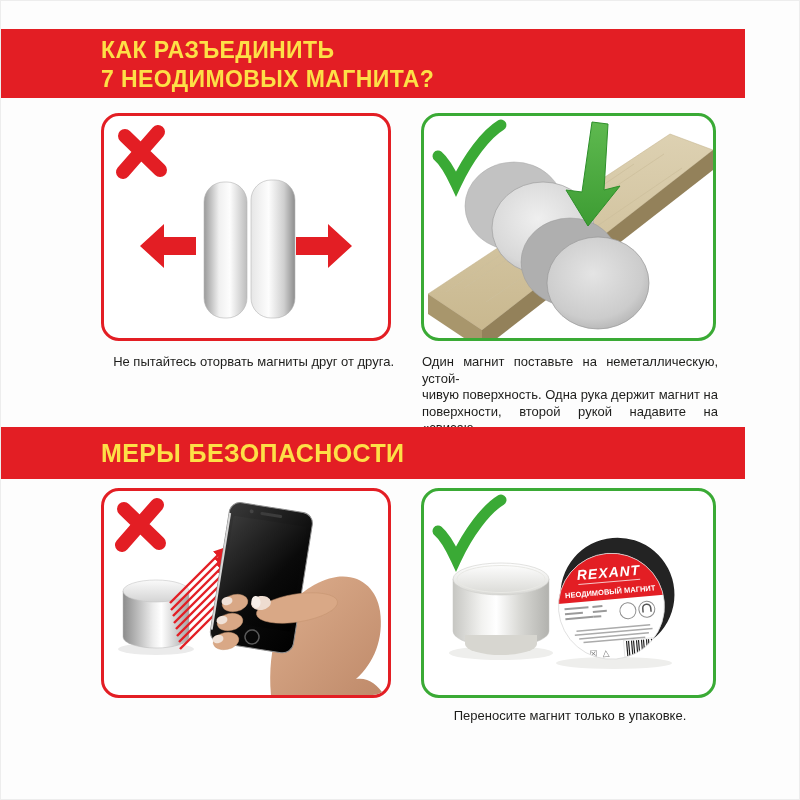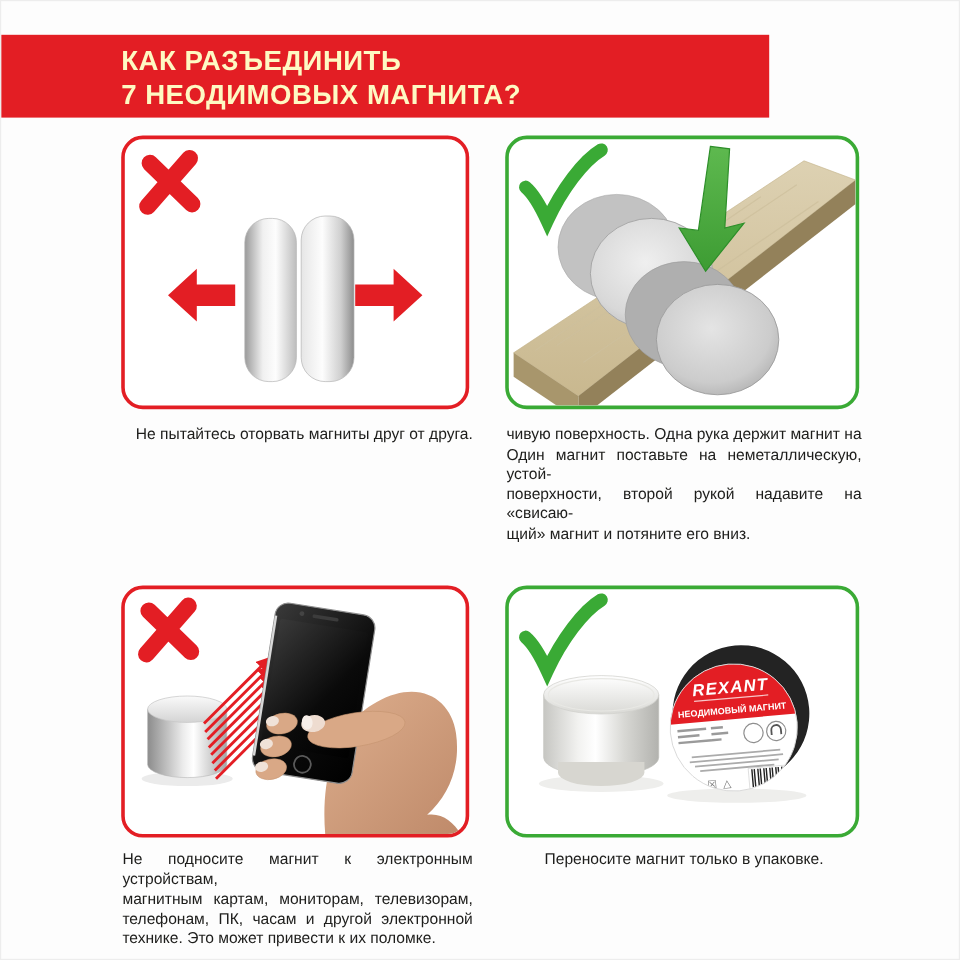--- a/index.html
+++ b/index.html
@@ -2,21 +2,21 @@
 <html><head>
 <meta charset="utf-8">
 <style>
   html,body{margin:0;padding:0;background:#ffffff;}
   .poster{
     position:relative;width:800px;height:800px;overflow:hidden;
     background:#fdfdfd;border:1px solid #ededed;box-sizing:border-box;
     font-family:"Liberation Sans", sans-serif;
   }
   .banner{
-    position:absolute;left:0;width:640px;background:#e31e24;color:#fef9c3;
+    position:absolute;left:0;width:744px;background:#e31e24;color:#fde047;
     font-weight:700;box-sizing:border-box;
   }
   #banner1{top:28px;height:69px;padding:7px 0 0 100px;font-size:23px;line-height:29px;letter-spacing:0.4px;}
   #banner2{top:426px;height:52px;display:flex;align-items:center;padding-left:100px;font-size:25px;letter-spacing:0.4px;}
   .panel{position:absolute;background:#ffffff;border-radius:18px;box-sizing:border-box;overflow:hidden;}
   .panel.red{border:3px solid #e31e24;}
   .panel.green{border:3px solid #3aaa35;}
   #panel1{left:100px;top:112px;width:290px;height:228px;}
   #panel2{left:420px;top:112px;width:295px;height:228px;}
   #panel3{left:100px;top:487px;width:290px;height:210px;}
@@ -96,26 +96,29 @@
       <ellipse cx="174" cy="167" rx="51" ry="46" fill="url(#s2f2)" stroke="#989898" stroke-width="0.7"></ellipse>
       <path d="M168,6 L184,8 L180,74 L196,70 L164,110 L142,74 L158,76 Z" fill="url(#s2g)" stroke="#2e8f2a" stroke-width="1"></path>
       <path d="M14,40 C20,45 26,55 32,68 C44,42 62,18 77,9" stroke="#3aaa35" stroke-width="11" stroke-linecap="round" fill="none"></path>
     </svg>
   </div>
 
   <div class="caption" id="cap1">
     <div>Не пытайтесь оторвать магниты друг от друга.</div>
   </div>
   <div class="caption" id="cap2">
+    <div class="jline">Один магнит поставьте на неметаллическую, устой-</div>
     <div class="jline">чивую поверхность. Одна рука держит магнит на</div>
-    <div class="jline">Один магнит поставьте на неметаллическую, устой-</div>
     <div class="jline">поверхности, второй рукой надавите на «свисаю-</div>
     <div class="jline last">щий» магнит и потяните его вниз.</div>
   </div>
 
+  <div class="banner" id="banner2">
+    <div>МЕРЫ БЕЗОПАСНОСТИ</div>
+  </div>
 
   <div class="panel red" id="panel3">
     <svg width="284" height="204" viewBox="0 0 284 204">
       <defs>
         <linearGradient id="s3b" x1="0" y1="0" x2="1" y2="0">
           <stop offset="0" stop-color="#8c8c8c"></stop>
             <stop offset="0.45" stop-color="#ececec"></stop>
           <stop offset="0.58" stop-color="#ffffff"></stop>
             <stop offset="1" stop-color="#a5a5a5"></stop>
         </linearGradient>
@@ -229,23 +232,17 @@
         <circle cx="187" cy="115" r="53" fill="none" stroke="#d9d9d9" stroke-width="0.8"></circle>
       </g>
       <path d="M29,88 L29,140 A48,16 0 0 0 125,140 L125,88 Z" fill="url(#s4b)" stroke="#c4c4c0" stroke-width="0.5"></path>
       <path d="M41,144 L41,153 A36,11 0 0 0 113,153 L113,144 Z" fill="#d7d6d0"></path>
       <ellipse cx="77" cy="88" rx="48" ry="16" fill="url(#s4t)" stroke="#cfcfcb" stroke-width="0.6"></ellipse>
       <ellipse cx="77" cy="88" rx="44" ry="13.5" fill="none" stroke="#e8e8e4" stroke-width="1"></ellipse>
       <path d="M14,40 C20,45 26,55 32,68 C44,42 62,18 77,9" stroke="#3aaa35" stroke-width="11" stroke-linecap="round" fill="none"></path>
     </svg>
   </div>
 
-  <div class="caption" id="cap3">
-    <div class="jline">Не подносите магнит к электронным устройствам,</div>
-    <div class="jline">магнитным картам, мониторам, телевизорам,</div>
-    <div class="jline">телефонам, ПК, часам и другой электронной</div>
-    <div class="jline last">технике. Это может привести к их поломке.</div>
-  </div>
   <div class="caption" id="cap4">
     <div>Переносите магнит только в упаковке.</div>
   </div>
 
 </div>
 
 </body></html>

